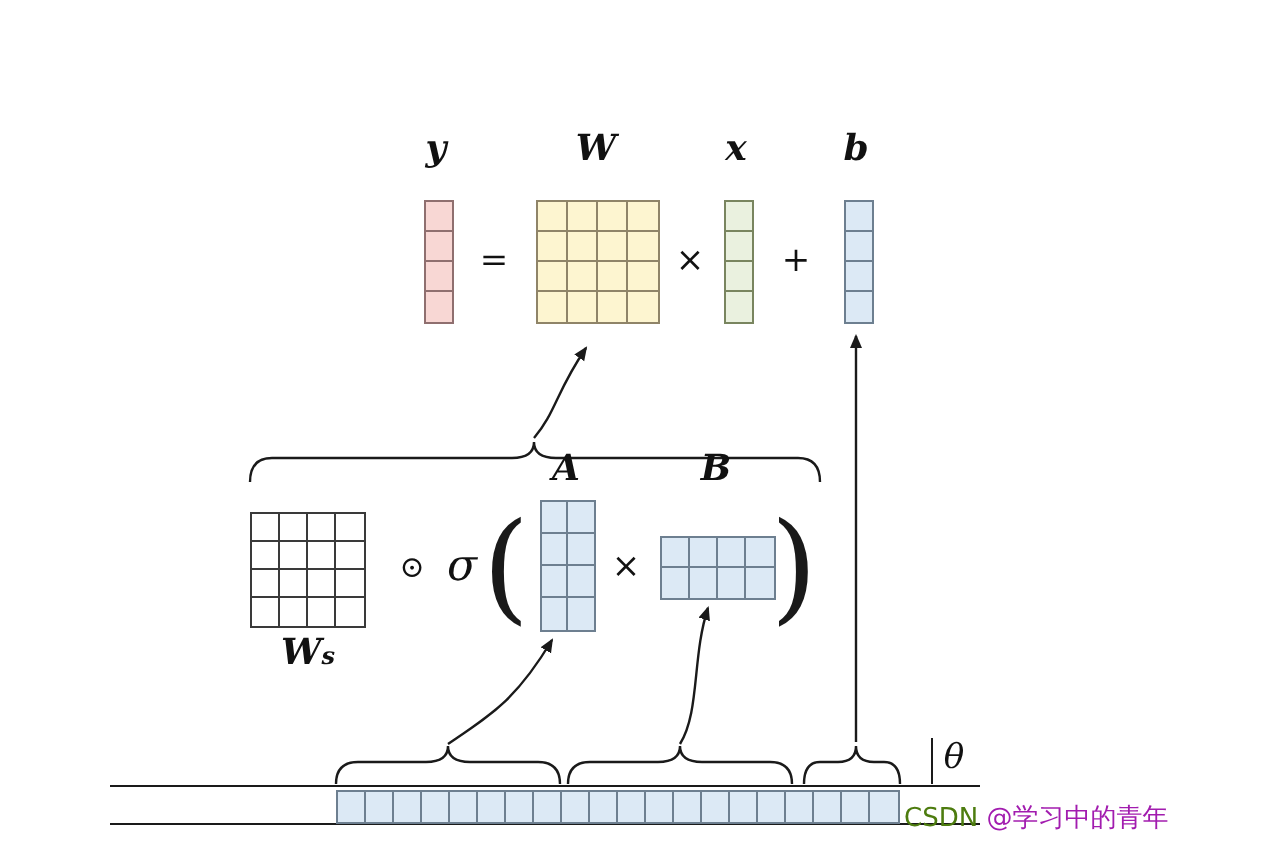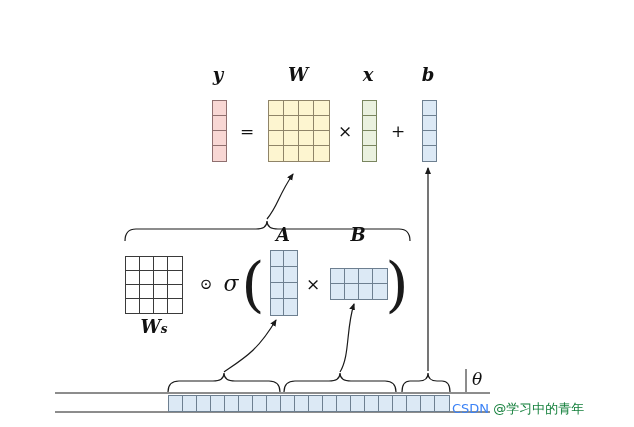--- a/index.html
+++ b/index.html
@@ -156,15 +156,15 @@
       <div style="background: rgb(220, 233, 245); border-right: 1px solid rgb(109, 127, 144);"></div>
       <div style="background: rgb(220, 233, 245); border-right: 1px solid rgb(109, 127, 144);"></div>
       <div style="background: rgb(220, 233, 245); border-right: 1px solid rgb(109, 127, 144);"></div>
       <div style="background: rgb(220, 233, 245); border-right: 1px solid rgb(109, 127, 144);"></div>
       <div style="background: rgb(220, 233, 245); border-right: 1px solid rgb(109, 127, 144);"></div>
       <div style="background: rgb(220, 233, 245); border-right: 1px solid rgb(109, 127, 144);"></div>
       <div style="background: rgb(220, 233, 245);"></div>
     </div>
   <div class="theta-lbl" style="left:477px; top:371px;">θ</div>
 
-  <div class="watermark"><span style="color: #3b82f6;">CSDN </span><span style="color: #15803d;">@学习中的青年</span></div>
+  <div class="watermark"><span style="color: #4d7c0f;">CSDN </span><span style="color: #a21caf;">@学习中的青年</span></div>
 
 </div>
 
 </body></html>

